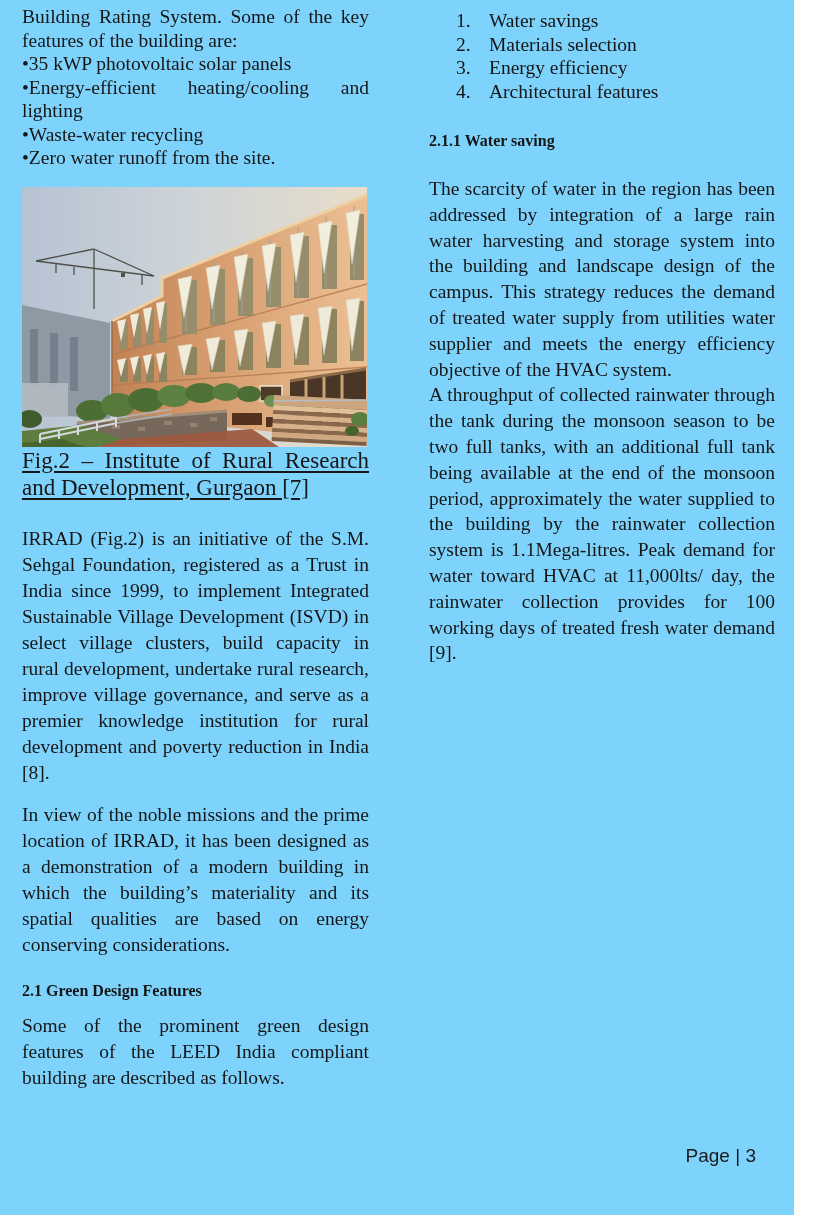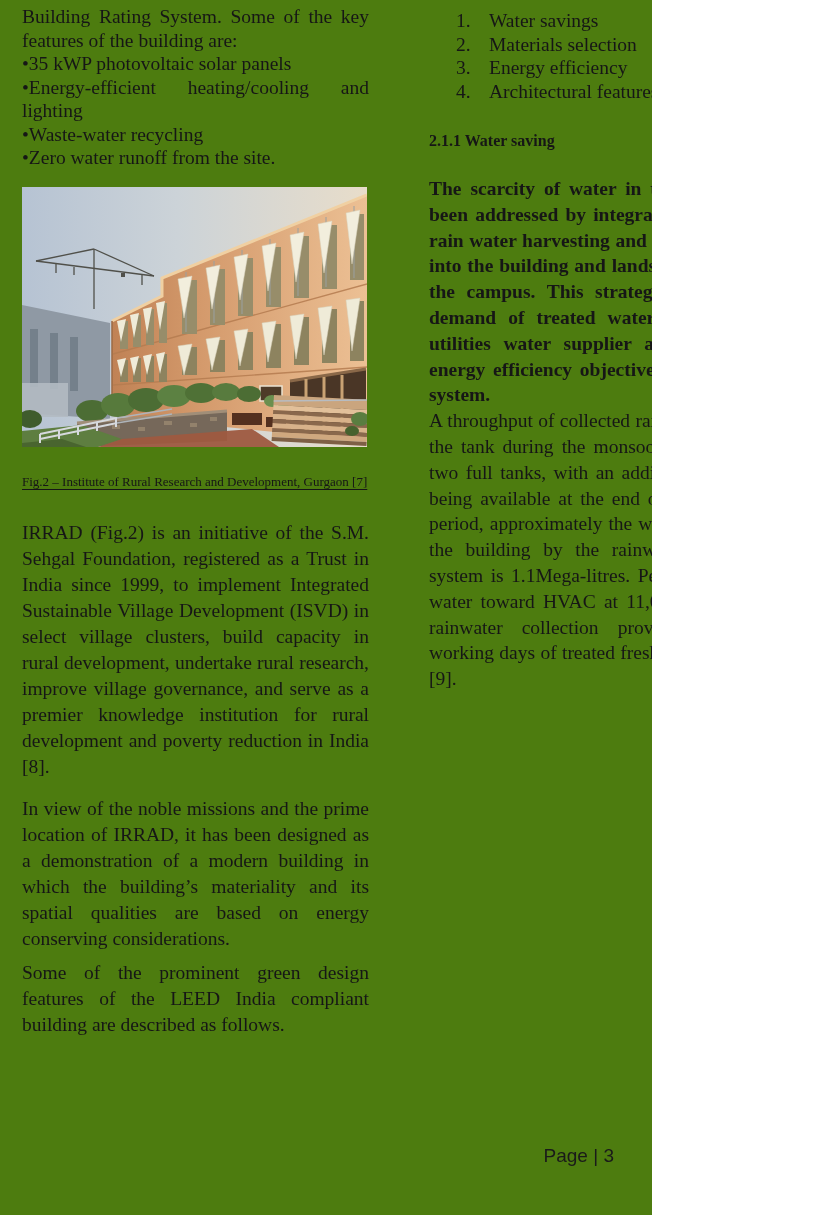--- a/index.html
+++ b/index.html
@@ -1,36 +1,36 @@
 <!DOCTYPE html>
 <html><head>
 <meta charset="utf-8">
 <style>
   html,body{margin:0;padding:0;background:#ffffff;}
-  .page{position:relative;width:652px;height:1215px;background:#4d7c0f;overflow:hidden;
+  .page{position:relative;width:794px;height:1215px;background:#7dd3fc;overflow:hidden;
         font-family:"Liberation Serif",serif;color:#161616;}
   .col{position:absolute;top:0;}
   .col-left{left:22px;width:347px;}
   .col-right{left:429px;width:346px;}
   p{margin:0;}
   .body{font-size:19.5px;line-height:26px;text-align:justify;}
   .tight{line-height:23.5px;}
   #intro{margin-top:5px;}
   .photo-wrap{margin:17px 0 0 0;width:345px;height:260px;line-height:0;}
-  .caption{margin-top:21px;font-size:13px;line-height:27px;text-align:justify;
+  .caption{font-size:23px;line-height:27px;text-align:justify;
            text-decoration:underline;text-underline-offset:3px;font-family:Liberation Serif, serif;}
   #para-irrad{margin-top:25px;}
   #para-inview{margin-top:16px;}
   .heading{font-size:16px;font-weight:700;margin-top:19px;line-height:28px;}
   #para-green{margin-top:8px;}
   .numlist{margin-top:9px;padding-left:27px;font-size:19.5px;line-height:23.5px;}
   .numrow{display:flex;}
   .num{width:33px;flex:none;}
   #heading-water{margin-top:24px;}
-  #para-scarcity{margin-top:21px;line-height:25.8px;font-weight:bold;}
+  #para-scarcity{margin-top:21px;line-height:25.8px;}
   #para-throughput{line-height:25.8px;font-family:Liberation Serif, serif;}
   #para-ac{margin-top:20px;line-height:25.8px;}
   .footer{position:absolute;top:1145px;right:38px;font-family:"Liberation Sans",sans-serif;
           font-size:19px;color:#1a1a1a;}
 </style>
 </head>
 <body>
 
 <div class="page">
 
@@ -256,20 +256,21 @@
         </g>
       </svg>
     </div>
 
     <p class="caption">Fig.2 – Institute of Rural Research and Development, Gurgaon [7]</p>
 
     <p id="para-irrad" class="body">IRRAD (Fig.2) is an initiative of the S.M. Sehgal Foundation, registered as a Trust in India since 1999, to implement Integrated Sustainable Village Development (ISVD) in select village clusters, build capacity in rural development, undertake rural research, improve village governance, and serve as a premier knowledge institution for rural development and poverty reduction in India [8].</p>
 
     <p id="para-inview" class="body">In view of the noble missions and the prime location of IRRAD, it has been designed as a demonstration of a modern building in which the building’s materiality and its spatial qualities are based on energy conserving considerations.</p>
 
+    <div class="heading">2.1 Green Design Features</div>
 
     <p id="para-green" class="body">Some of the prominent green design features of the LEED India compliant building are described as follows.</p>
   </div>
 
   <div class="col col-right">
     <div class="numlist">
       <div class="numrow">
         <span class="num">1.</span>
         <span>Water savings</span>
       </div>

